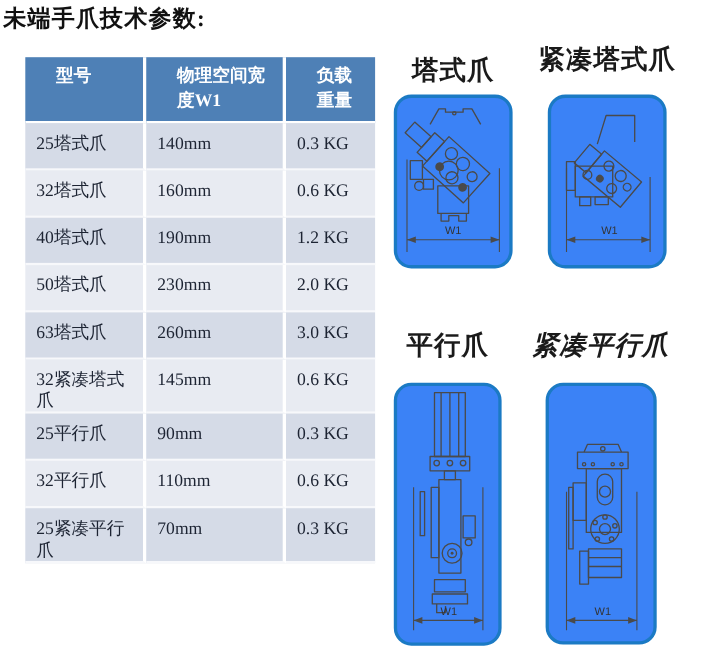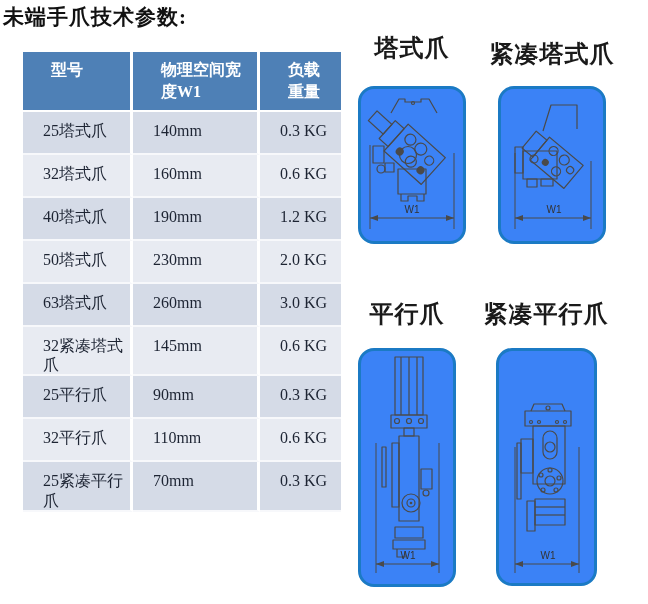--- a/index.html
+++ b/index.html
@@ -20,35 +20,35 @@
   table.spec col.c1{width:110px;} table.spec col.c2{width:127px;} table.spec col.c3{width:81px;}
   table.spec th{
     background:#4e80b6;color:#ffffff;font-weight:bold;font-size:16px;
     text-align:left;vertical-align:top;height:60px;
     padding:7px 10px 4px 28px;line-height:1.35;
     border-right:3px solid #ffffff;border-bottom:2px solid #ffffff;
   }
   table.spec th:last-child{border-right:none;}
   table.spec td{
     height:43px;font-size:16px;color:#1d2433;vertical-align:top;
-    padding:9px 2px 0 20px;line-height:1.2;
+    padding:9px 2px 0 10px;line-height:1.2;
     border-right:3px solid #ffffff;border-bottom:2px solid #f7f8fb;
   }
   table.spec td:last-child{border-right:none;}
   table.spec tbody tr:nth-child(odd) td{background:#d5dbe7;}
   table.spec tbody tr:nth-child(even) td{background:#e8ebf2;}
   
   .diag-label{
     position:absolute;margin:0;font-size:24px;color:#1a1a1a;
     text-align:center;letter-spacing:1px;white-space:nowrap;
   }
-  .lbl-tower        {left:358px;top:32px; width:108px;}
+  .lbl-tower        {left:358px;top:48px; width:108px;}
   .lbl-compacttower {left:478px;top:38px; width:148px;}
   .lbl-parallel     {left:358px;top:298px;width:98px;}
-  .lbl-compactpar   {left:472px;top:298px;width:148px;}
+  .lbl-compactpar   {left:472px;top:298px;width:148px;font-style:italic;}
   .diag-box{
     position:absolute;background:#3b82f6;border:3px solid #1b7ac4;border-radius:16px;
   }
   .box-tower        {left:358px;top:86px; width:108px;height:158px;}
   .box-compacttower {left:498px;top:86px; width:108px;height:158px;}
   .box-parallel     {left:358px;top:348px;width:98px; height:239px;}
   .box-compactpar   {left:496px;top:348px;width:101px;height:238px;}
   .diag-box svg{display:block;width:100%;height:100%;}
   .sk{stroke:#4a4a4a;fill:none;stroke-width:1.2;stroke-linejoin:round;}
   .skt{stroke:#4a4a4a;stroke-width:1;}

